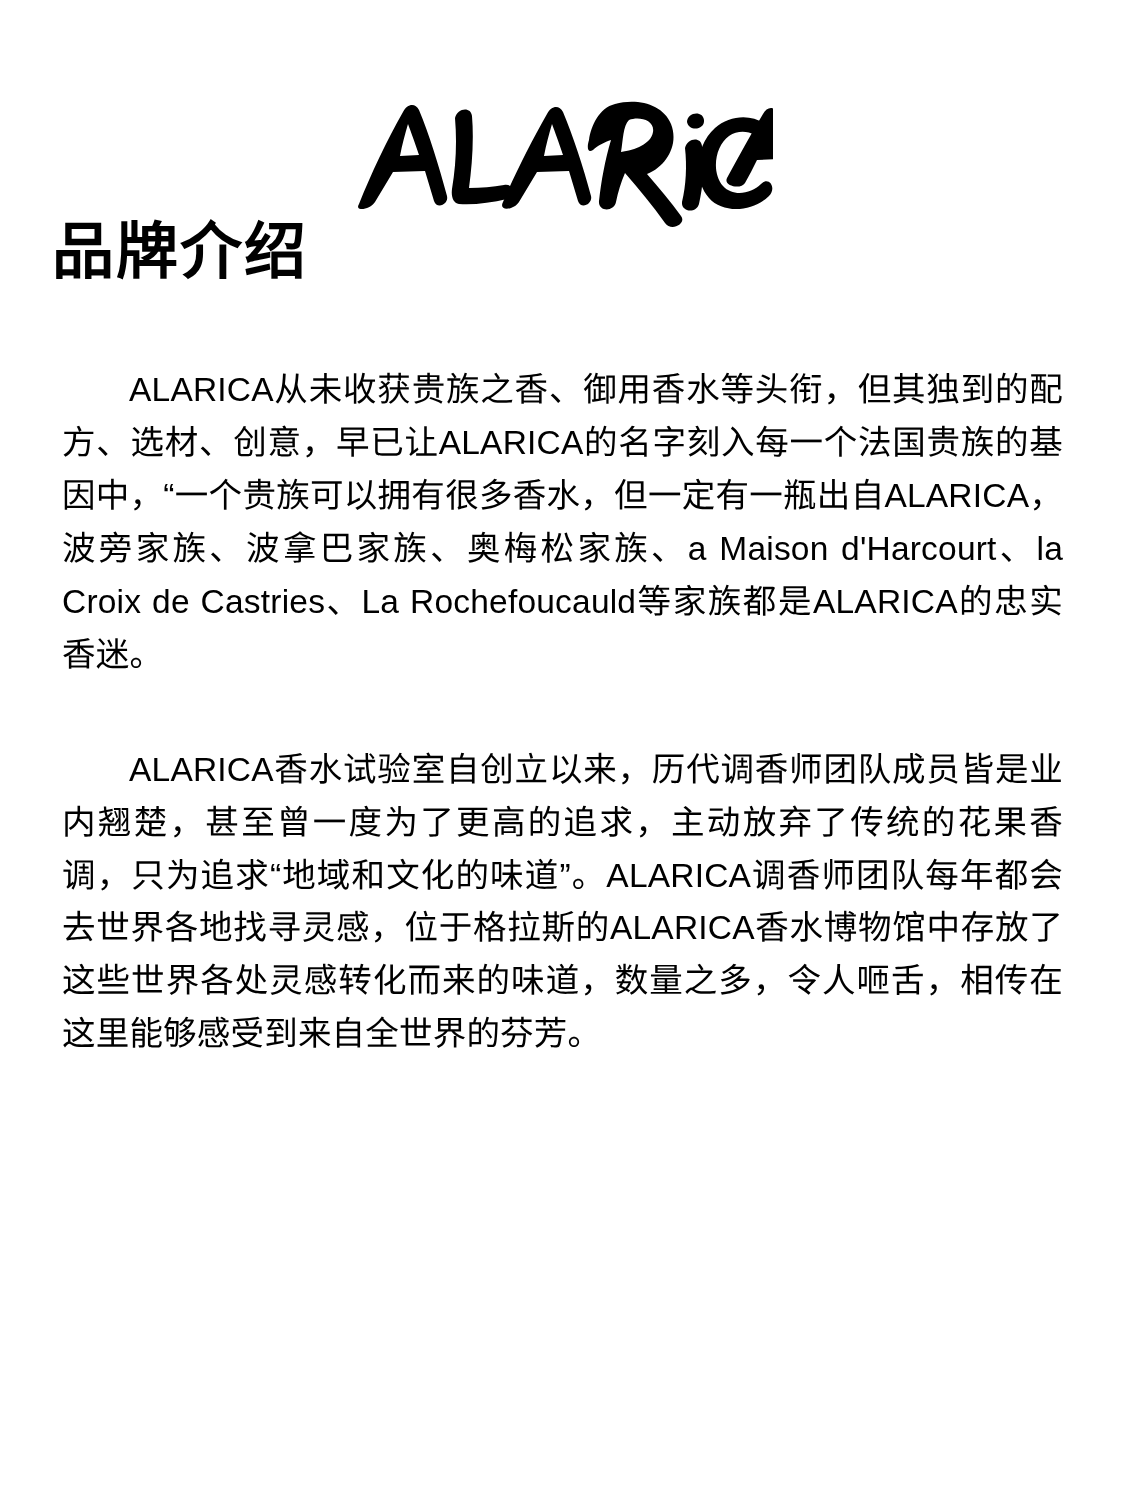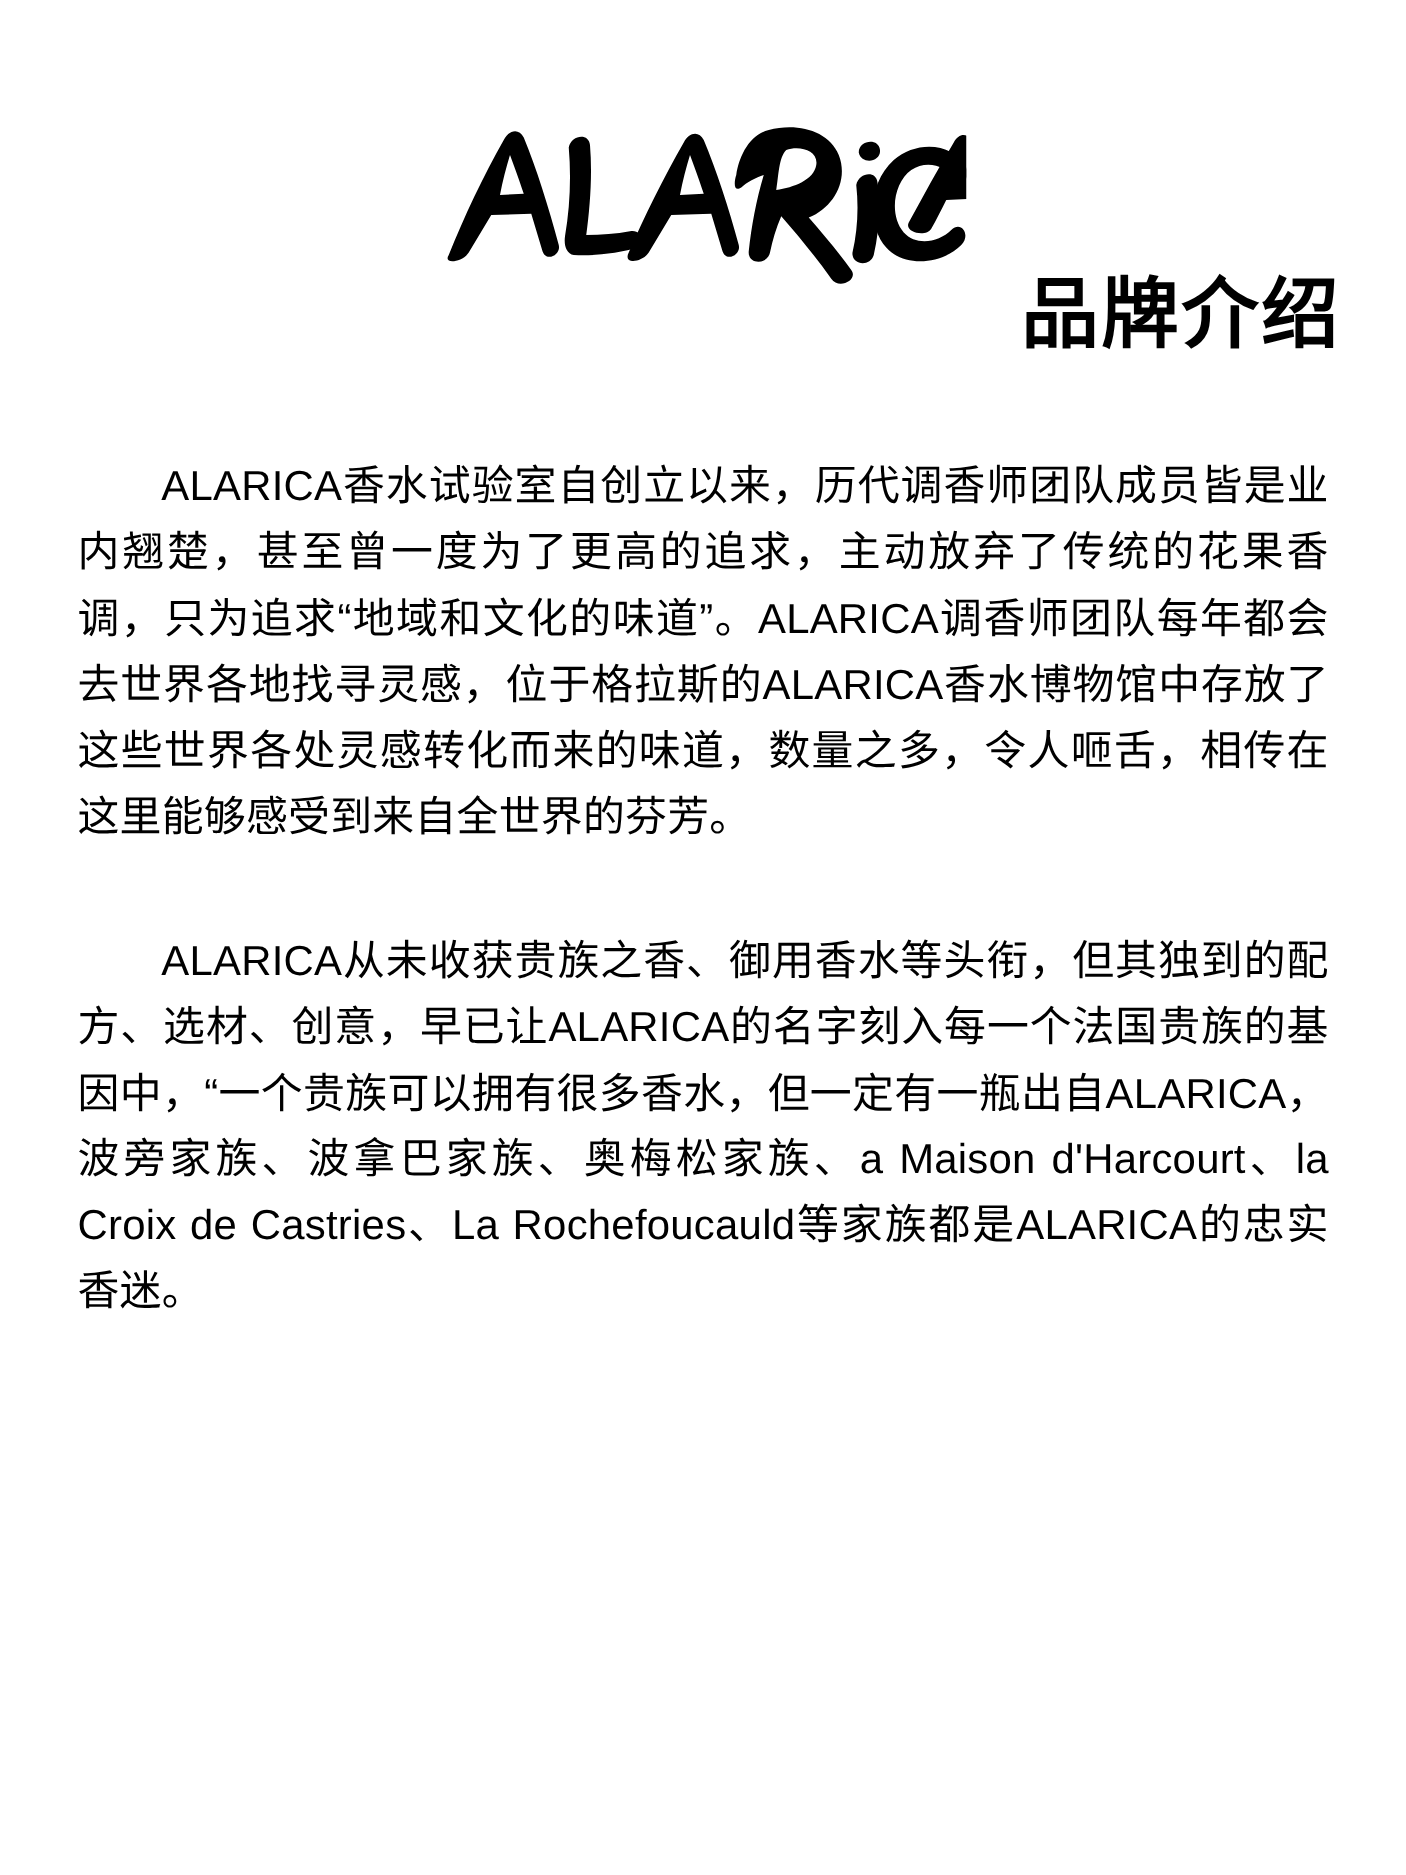--- a/index.html
+++ b/index.html
@@ -35,21 +35,21 @@
     height: 180px;
     box-sizing: border-box;
   }
   .logo-wrap svg {
     display: block;
   }
 
   
   .heading {
     width: 100%;
-    text-align: right;
+    text-align: left;
     font-size: 62px;
     font-weight: 700;
     letter-spacing: 2px;
     line-height: 1.1;
     margin-top: 38px;
     font-family: "DejaVu Sans", "Liberation Sans", sans-serif;
   }
 
   
   .body-copy {
@@ -92,17 +92,17 @@
         <path d="M410 48 C404 36 388 32 376 40 C362 50 358 76 370 90 C380 101 398 98 408 88 C416 80 424 92 416 100 C400 116 370 118 356 102 C340 84 342 50 362 32 C380 16 410 18 420 38 C424 48 414 56 410 48 Z"></path>
 
         <path d="M336 118 C348 96 360 74 372 54 C376 46 384 46 387 54 C394 72 402 94 408 116 C410 124 398 128 395 120 C393 113 391 106 389 99 L366 100 C362 108 358 116 354 123 C350 130 332 126 336 118 Z" transform="translate(38,-36)"></path>
       </g>
     </svg>
   </div>
 
   <div class="heading">品牌介绍</div>
 
   <div class="body-copy">
+    <p class="para">ALARICA从未收获贵族之香、御用香水等头衔，但其独到的配方、选材、创意，早已让ALARICA的名字刻入每一个法国贵族的基因中，“一个贵族可以拥有很多香水，但一定有一瓶出自ALARICA，波旁家族、波拿巴家族、奥梅松家族、a Maison d'Harcourt、la Croix de Castries、La Rochefoucauld等家族都是ALARICA的忠实香迷。</p>
     <p class="para">ALARICA香水试验室自创立以来，历代调香师团队成员皆是业内翘楚，甚至曾一度为了更高的追求，主动放弃了传统的花果香调，只为追求“地域和文化的味道”。ALARICA调香师团队每年都会去世界各地找寻灵感，位于格拉斯的ALARICA香水博物馆中存放了这些世界各处灵感转化而来的味道，数量之多，令人咂舌，相传在这里能够感受到来自全世界的芬芳。</p>
-    <p class="para">ALARICA从未收获贵族之香、御用香水等头衔，但其独到的配方、选材、创意，早已让ALARICA的名字刻入每一个法国贵族的基因中，“一个贵族可以拥有很多香水，但一定有一瓶出自ALARICA，波旁家族、波拿巴家族、奥梅松家族、a Maison d'Harcourt、la Croix de Castries、La Rochefoucauld等家族都是ALARICA的忠实香迷。</p>
   </div>
 
 </div>
 
 </body></html>

